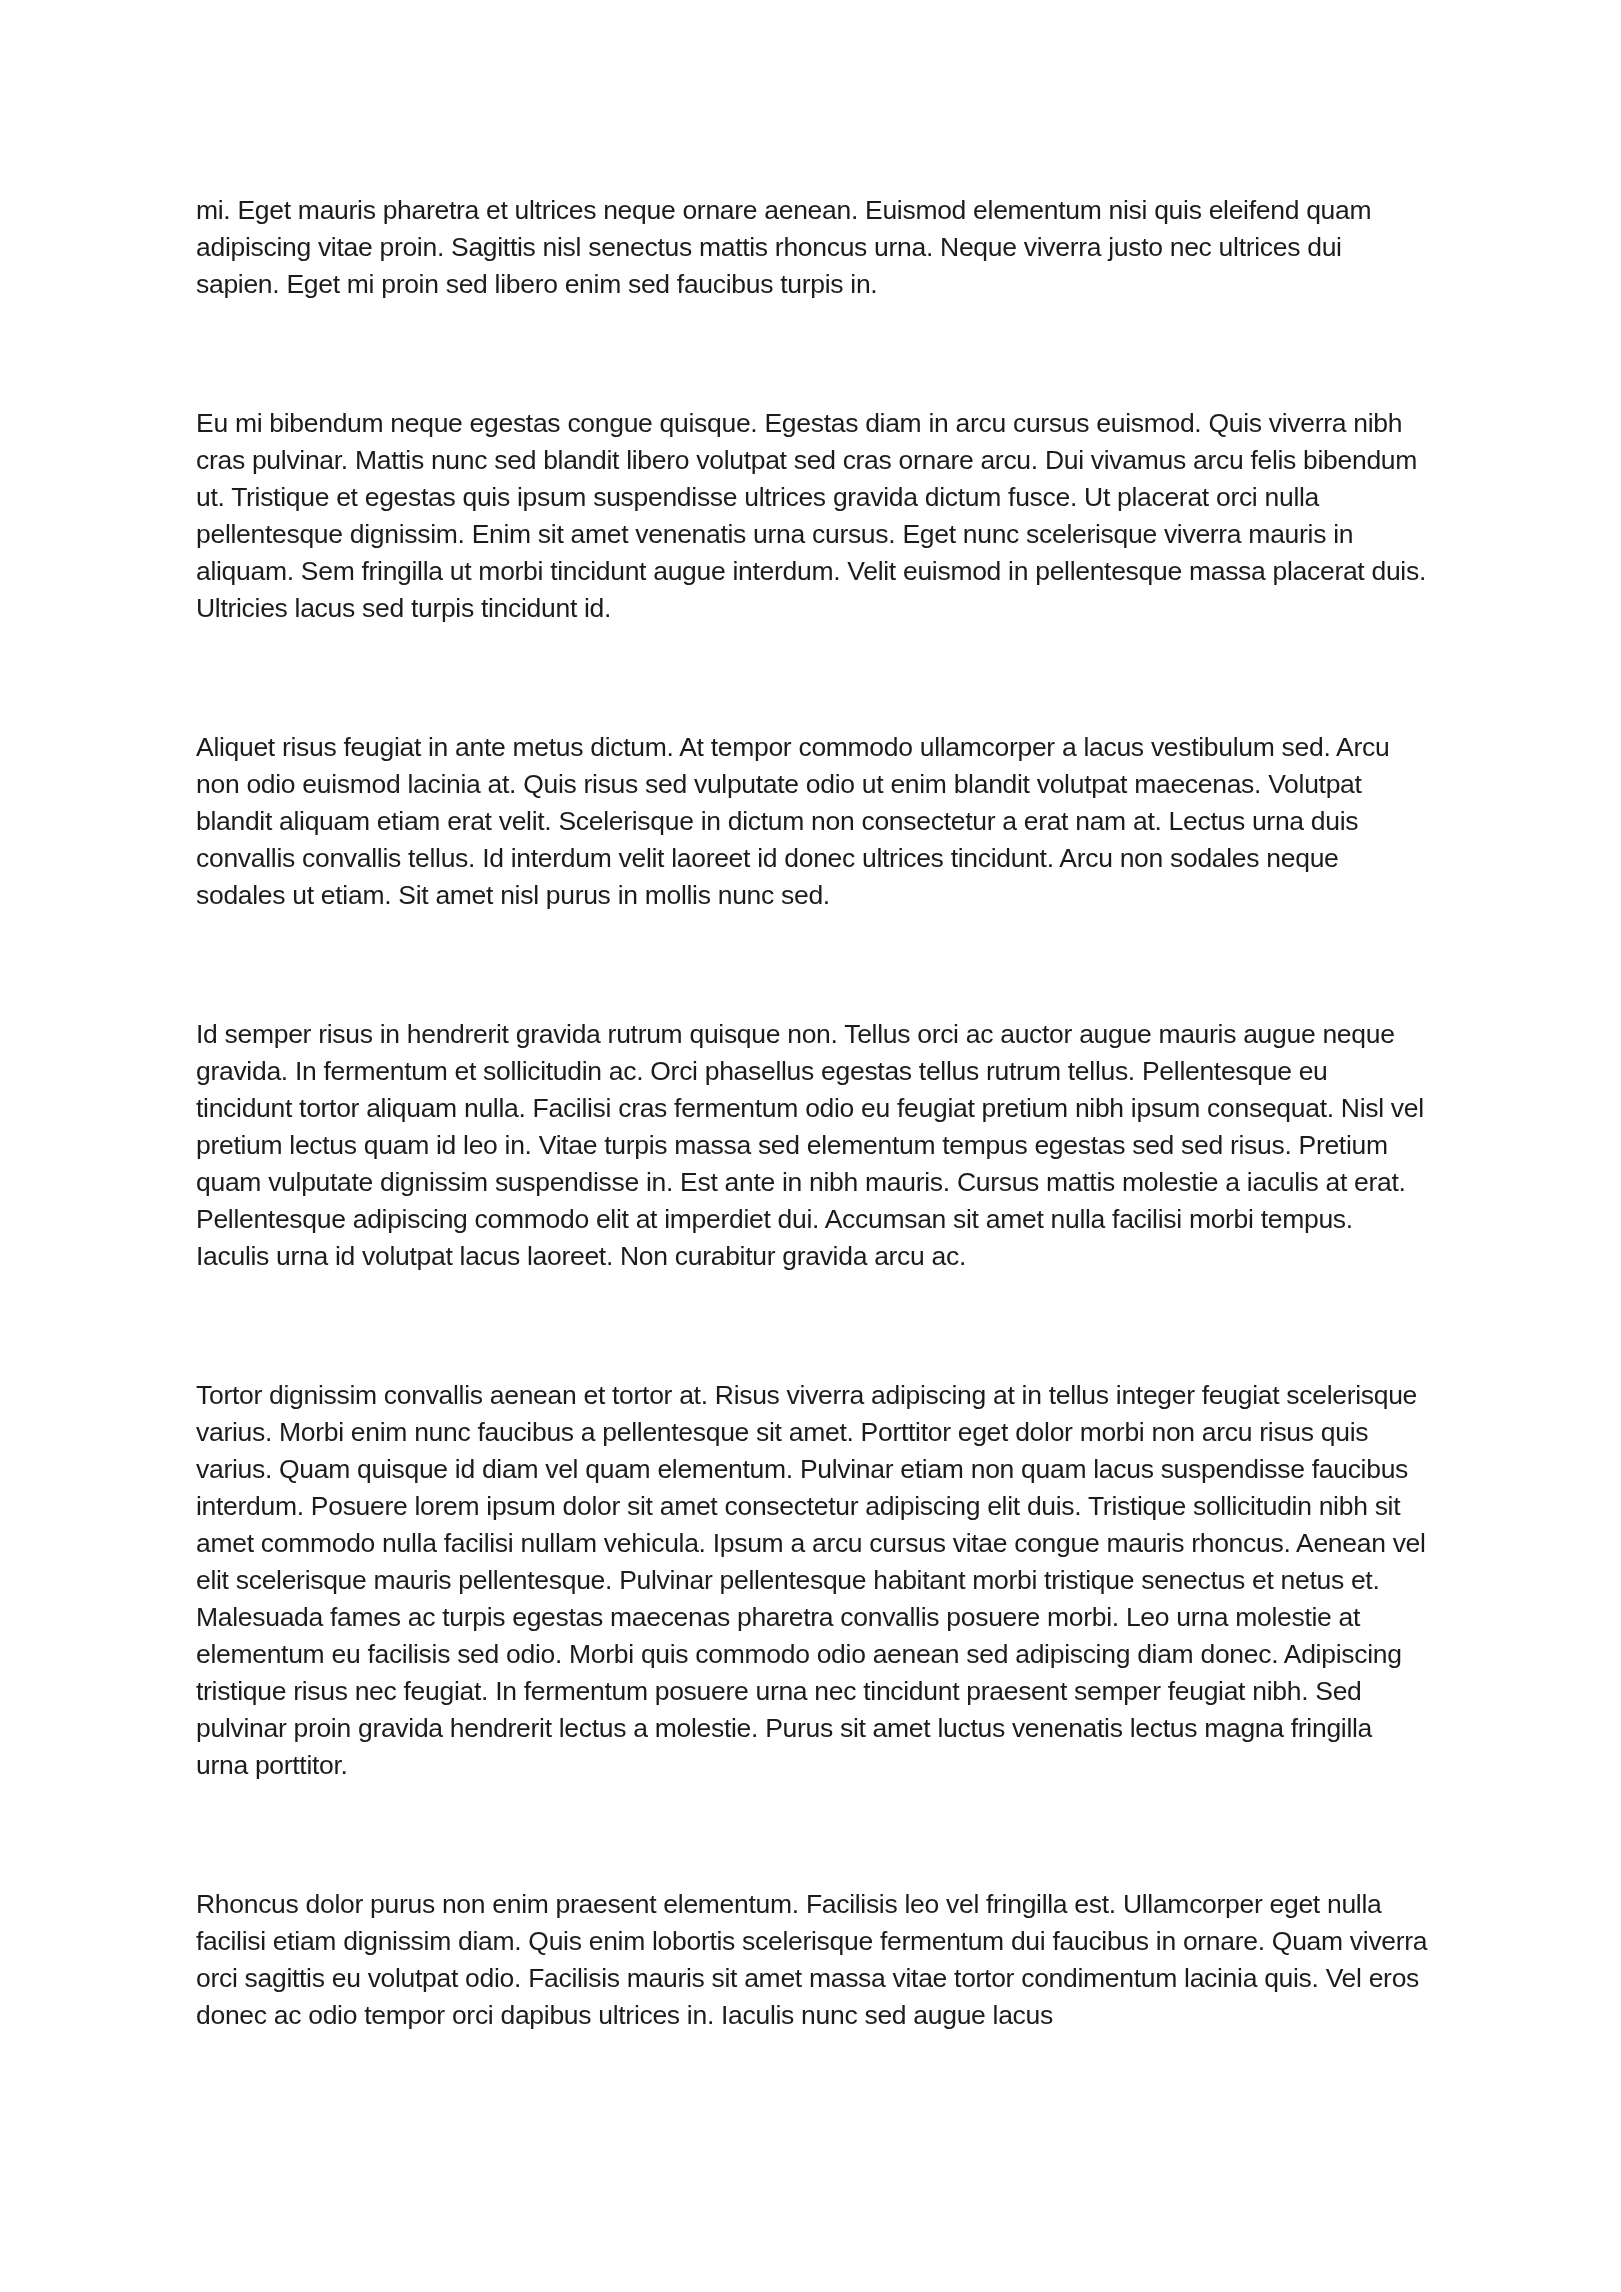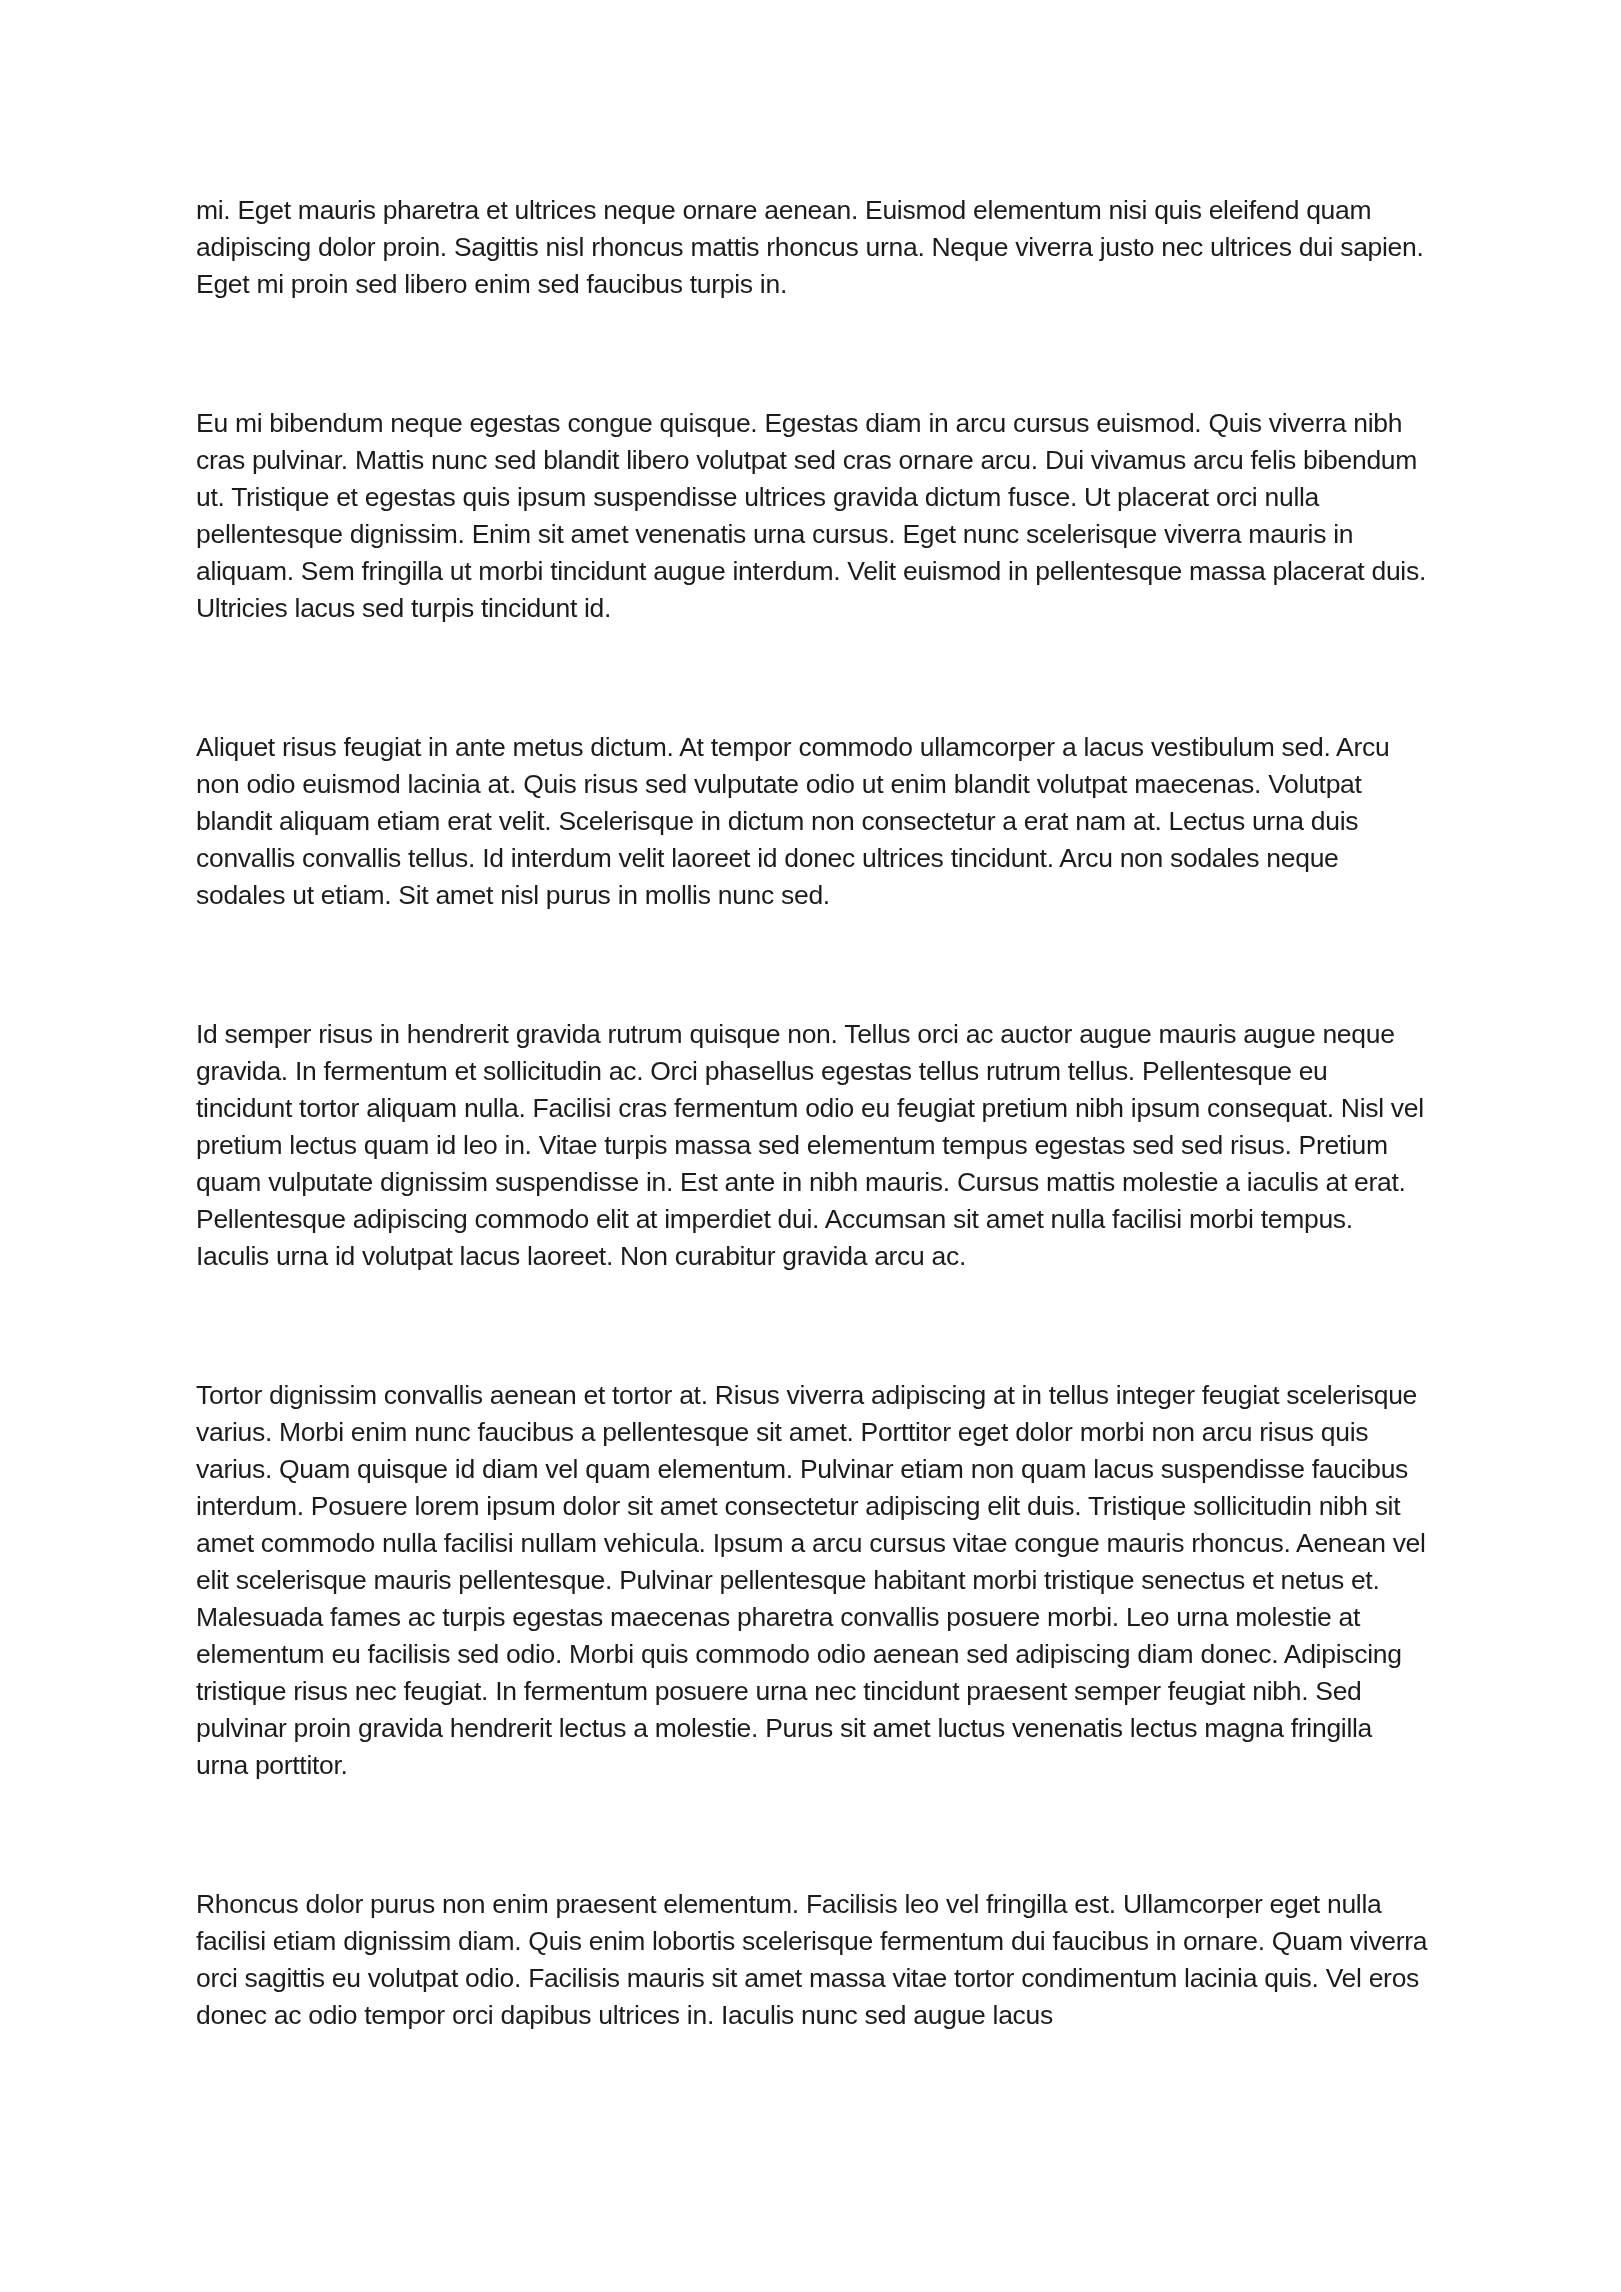--- a/index.html
+++ b/index.html
@@ -31,21 +31,21 @@
   }
   .doc-content p:last-child {
     margin-bottom: 8px;
   }
 </style>
 </head>
 <body>
 
 <div class="page">
   <div class="doc-content">
-    <p>mi. Eget mauris pharetra et ultrices neque ornare aenean. Euismod elementum nisi quis eleifend quam adipiscing dolor proin. Sagittis nisl rhoncus mattis rhoncus urna. Neque viverra justo nec ultrices dui sapien. Eget mi proin sed libero enim sed faucibus turpis in.</p>
+    <p>mi. Eget mauris pharetra et ultrices neque ornare aenean. Euismod elementum nisi quis eleifend quam adipiscing vitae proin. Sagittis nisl senectus mattis rhoncus urna. Neque viverra justo nec ultrices dui sapien. Eget mi proin sed libero enim sed faucibus turpis in.</p>
     <p>Eu mi bibendum neque egestas congue quisque. Egestas diam in arcu cursus euismod. Quis viverra nibh cras pulvinar. Mattis nunc sed blandit libero volutpat sed cras ornare arcu. Dui vivamus arcu felis bibendum ut. Tristique et egestas quis ipsum suspendisse ultrices gravida dictum fusce. Ut placerat orci nulla pellentesque dignissim. Enim sit amet venenatis urna cursus. Eget nunc scelerisque viverra mauris in aliquam. Sem fringilla ut morbi tincidunt augue interdum. Velit euismod in pellentesque massa placerat duis. Ultricies lacus sed turpis tincidunt id.</p>
     <p>Aliquet risus feugiat in ante metus dictum. At tempor commodo ullamcorper a lacus vestibulum sed. Arcu non odio euismod lacinia at. Quis risus sed vulputate odio ut enim blandit volutpat maecenas. Volutpat blandit aliquam etiam erat velit. Scelerisque in dictum non consectetur a erat nam at. Lectus urna duis convallis convallis tellus. Id interdum velit laoreet id donec ultrices tincidunt. Arcu non sodales neque sodales ut etiam. Sit amet nisl purus in mollis nunc sed.</p>
     <p>Id semper risus in hendrerit gravida rutrum quisque non. Tellus orci ac auctor augue mauris augue neque gravida. In fermentum et sollicitudin ac. Orci phasellus egestas tellus rutrum tellus. Pellentesque eu tincidunt tortor aliquam nulla. Facilisi cras fermentum odio eu feugiat pretium nibh ipsum consequat. Nisl vel pretium lectus quam id leo in. Vitae turpis massa sed elementum tempus egestas sed sed risus. Pretium quam vulputate dignissim suspendisse in. Est ante in nibh mauris. Cursus mattis molestie a iaculis at erat. Pellentesque adipiscing commodo elit at imperdiet dui. Accumsan sit amet nulla facilisi morbi tempus. Iaculis urna id volutpat lacus laoreet. Non curabitur gravida arcu ac.</p>
     <p>Tortor dignissim convallis aenean et tortor at. Risus viverra adipiscing at in tellus integer feugiat scelerisque varius. Morbi enim nunc faucibus a pellentesque sit amet. Porttitor eget dolor morbi non arcu risus quis varius. Quam quisque id diam vel quam elementum. Pulvinar etiam non quam lacus suspendisse faucibus interdum. Posuere lorem ipsum dolor sit amet consectetur adipiscing elit duis. Tristique sollicitudin nibh sit amet commodo nulla facilisi nullam vehicula. Ipsum a arcu cursus vitae congue mauris rhoncus. Aenean vel elit scelerisque mauris pellentesque. Pulvinar pellentesque habitant morbi tristique senectus et netus et. Malesuada fames ac turpis egestas maecenas pharetra convallis posuere morbi. Leo urna molestie at elementum eu facilisis sed odio. Morbi quis commodo odio aenean sed adipiscing diam donec. Adipiscing tristique risus nec feugiat. In fermentum posuere urna nec tincidunt praesent semper feugiat nibh. Sed pulvinar proin gravida hendrerit lectus a molestie. Purus sit amet luctus venenatis lectus magna fringilla urna porttitor.</p>
     <p>Rhoncus dolor purus non enim praesent elementum. Facilisis leo vel fringilla est. Ullamcorper eget nulla facilisi etiam dignissim diam. Quis enim lobortis scelerisque fermentum dui faucibus in ornare. Quam viverra orci sagittis eu volutpat odio. Facilisis mauris sit amet massa vitae tortor condimentum lacinia quis. Vel eros donec ac odio tempor orci dapibus ultrices in. Iaculis nunc sed augue lacus</p>
   </div>
 </div>
 
 
 </body></html>

